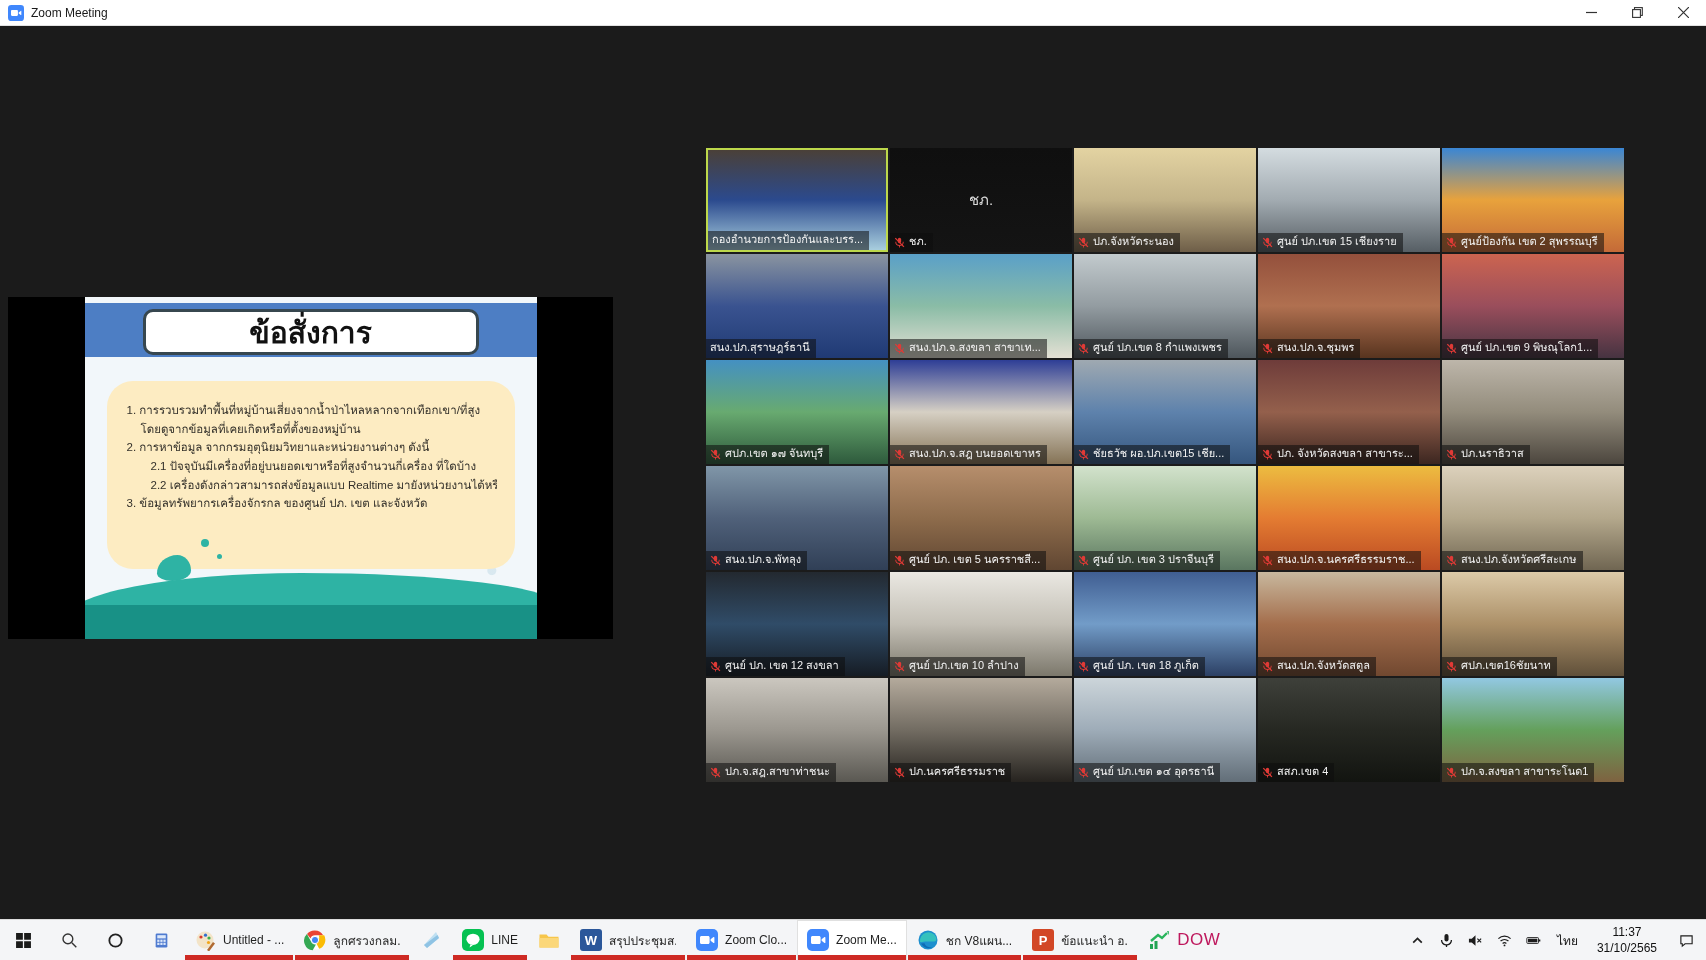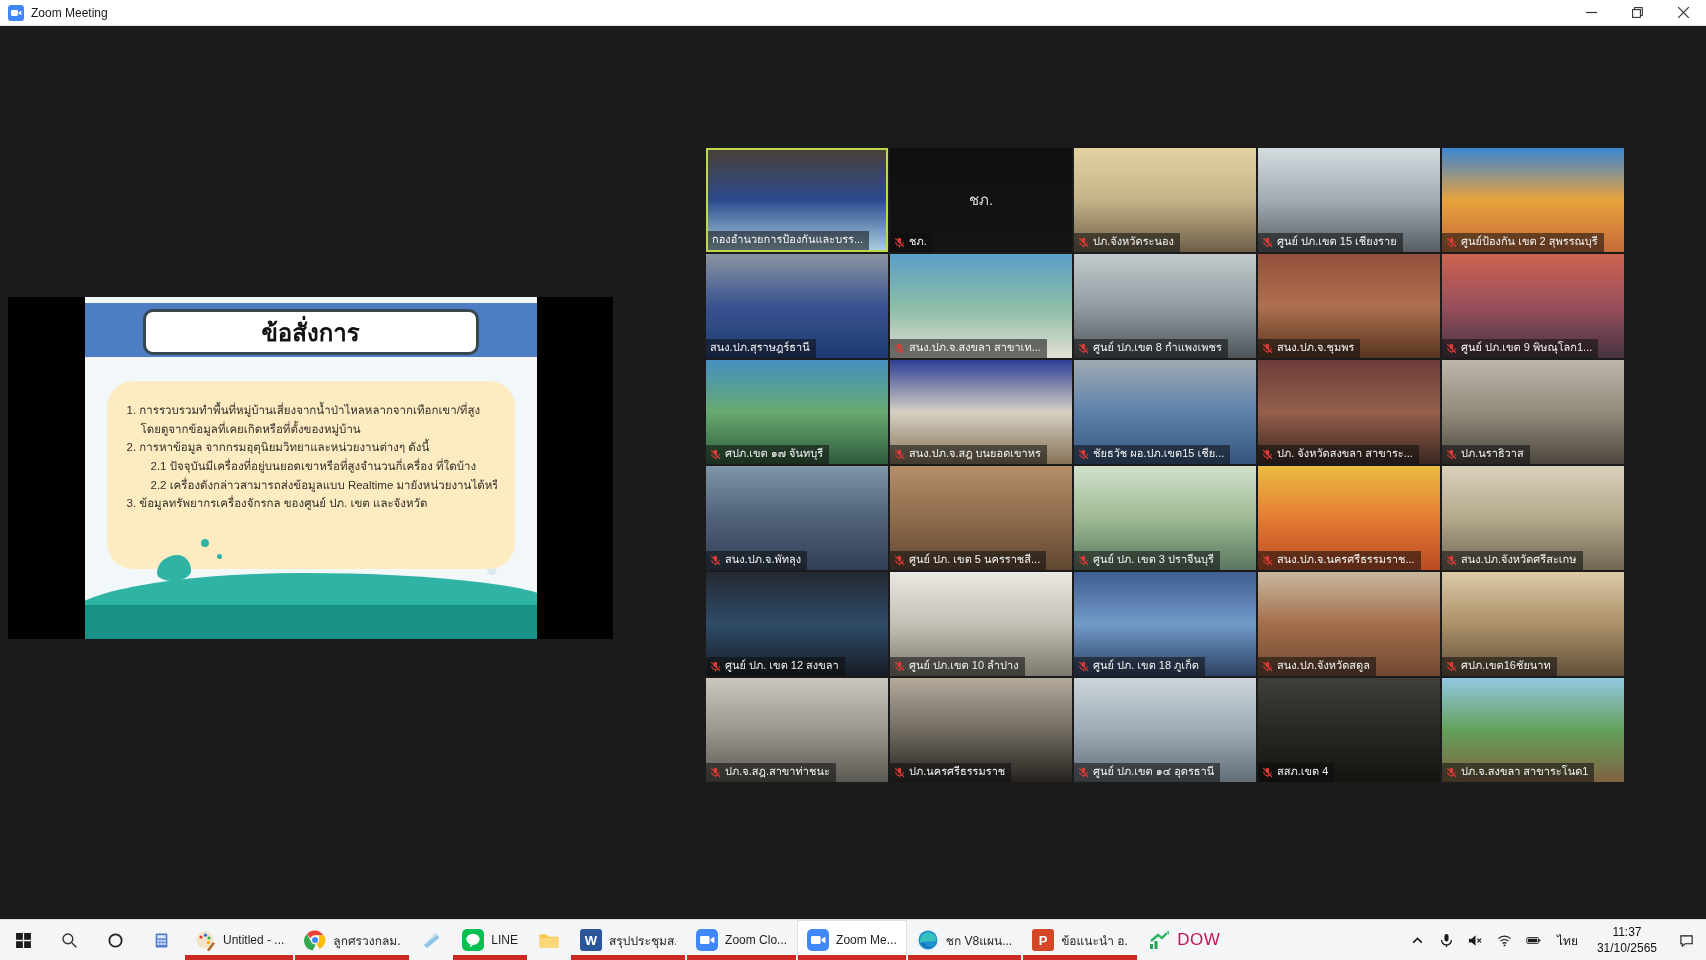--- a/index.html
+++ b/index.html
@@ -27,21 +27,21 @@
   .slide { position:relative; width:452px; height:100%; background:#f2f7fa; overflow:hidden;
     background-image:
       radial-gradient(circle at 18% 62%, rgba(170,205,220,.45) 0 5px, transparent 6px),
       radial-gradient(circle at 60% 75%, rgba(170,205,220,.38) 0 4px, transparent 5px),
       radial-gradient(circle at 83% 58%, rgba(170,205,220,.40) 0 6px, transparent 7px),
       radial-gradient(circle at 38% 85%, rgba(170,205,220,.32) 0 3px, transparent 4px),
       radial-gradient(circle at 90% 80%, rgba(170,205,220,.35) 0 4px, transparent 5px); }
   .slide-band { position:absolute; top:6px; left:0; right:0; height:54px; background:#4d7ec4; }
   .slide-titlebox { position:absolute; top:12px; left:58px; right:58px; height:46px; background:#fff;
     border:3px solid #37474f; border-radius:10px; display:flex; align-items:center; justify-content:center; }
-  .slide-title { font-size:24px; font-weight:bold; color:#111; }
+  .slide-title { font-size:30px; font-weight:bold; color:#111; }
   .slide-listbox { position:absolute; top:84px; left:22px; right:22px; height:188px;
     background:#fdecc2; border-radius:26px; padding:20px 18px 10px 20px; }
   .slide-line { font-size:11.5px; color:#33302a; line-height:1.62; white-space:nowrap; overflow:hidden; }
   .slide-line.i1 { padding-left:14px; }
   .slide-line.i2 { padding-left:24px; }
   .wave-light { position:absolute; bottom:20px; left:-20px; right:-20px; height:46px; background:#2eb3a4;
     border-radius:48% 52% 0 0 / 100% 70% 0 0; }
   .wave-dark { position:absolute; bottom:0; left:0; right:0; height:34px; background:#189186; }
   .wave-splash { position:absolute; bottom:58px; left:72px; width:34px; height:26px; background:#2eb3a4;
     border-radius:60% 40% 55% 45% / 70% 60% 40% 30%; }

